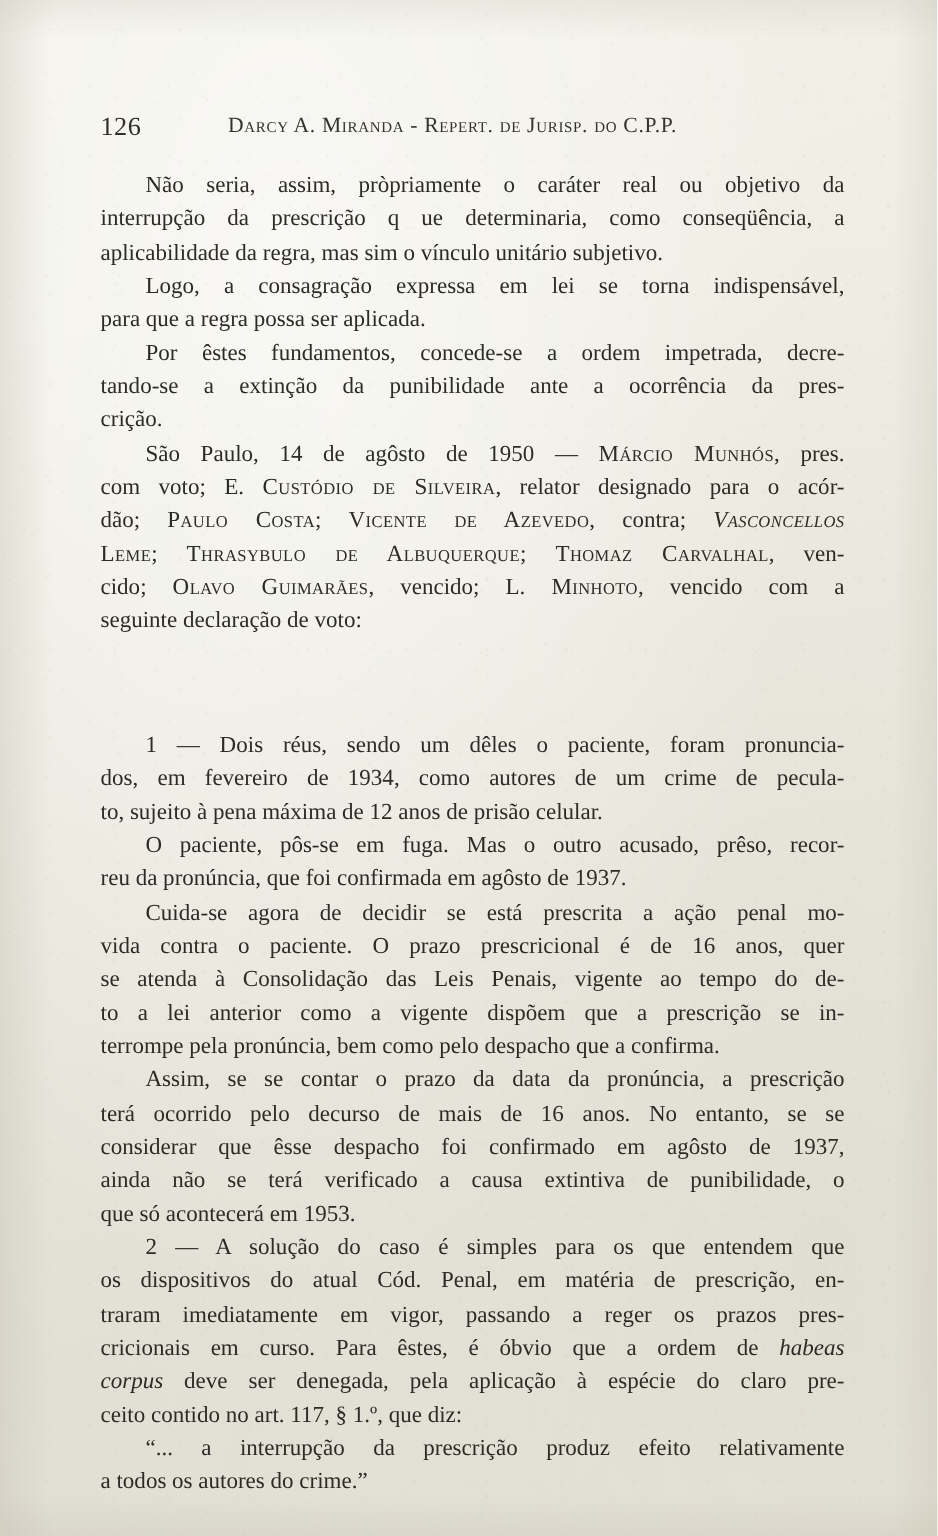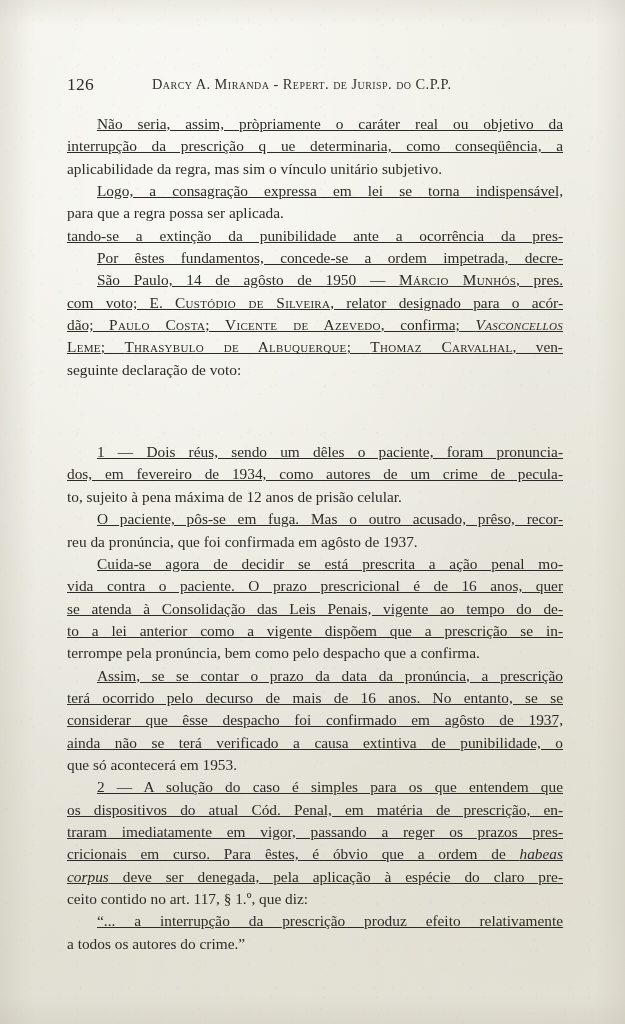--- a/index.html
+++ b/index.html
@@ -103,21 +103,20 @@
     color: #2c2b26;
     text-align: justify;
     text-justify: inter-word;
   }
   
   .jline {
     display: block;
     text-align: justify;
     text-align-last: justify;
     white-space: nowrap;
-    text-decoration: underline;
   }
   .jline-end {
     display: block;
     text-align: left;
     text-align-last: left;
     white-space: nowrap;
   }
   .indent {
     display: inline-block;
     width: 30px;
@@ -164,29 +163,31 @@
         <span class="jline"><span>interrupção da prescrição q ue determinaria, como conseqüência, a</span></span>
         <span class="jline-end"><span>aplicabilidade da regra, mas sim o vínculo unitário subjetivo.</span></span>
       </div>
 
       <div class="blk">
         <span class="jline"><span class="indent"></span><span>Logo, a consagração expressa em lei se torna indispensável,</span></span>
         <span class="jline-end"><span>para que a regra possa ser aplicada.</span></span>
       </div>
 
       <div class="blk">
+        <span class="jline"><span class="indent"></span><span>Por êstes fundamentos, concede-se a ordem impetrada, decre-</span></span>
         <span class="jline"><span>tando-se a extinção da punibilidade ante a ocorrência da pres-</span></span>
-        <span class="jline"><span class="indent"></span><span>Por êstes fundamentos, concede-se a ordem impetrada, decre-</span></span>
+        <span class="jline-end"><span>crição.</span></span>
       </div>
 
       <div class="blk">
         <span class="jline"><span class="indent"></span><span>São Paulo, 14 de agôsto de 1950 — </span><span class="sc">Márcio Munhós</span><span>, pres.</span></span>
         <span class="jline"><span>com voto; E. </span><span class="sc">Custódio de Silveira</span><span>, relator designado para o acór-</span></span>
-        <span class="jline"><span>dão; </span><span class="sc">Paulo Costa</span><span>; </span><span class="sc">Vicente de Azevedo</span><span>, confirma; </span><span class="sc-it">Vasconcellos</span></span>
+        <span class="jline"><span>dão; </span><span class="sc">Paulo Costa</span><span>; </span><span class="sc">Vicente de Azevedo</span><span>, contra; </span><span class="sc-it">Vasconcellos</span></span>
         <span class="jline"><span class="sc">Leme</span><span>; </span><span class="sc">Thrasybulo de Albuquerque</span><span>; </span><span class="sc">Thomaz Carvalhal</span><span>, ven-</span></span>
+        <span class="jline"><span>cido; </span><span class="sc">Olavo Guimarães</span><span>, vencido; L. </span><span class="sc">Minhoto</span><span>, vencido com a</span></span>
         <span class="jline-end"><span>seguinte declaração de voto:</span></span>
       </div>
 
       <span class="gap"></span>
 
       <div class="blk">
         <span class="jline"><span class="indent"></span><span>1 — Dois réus, sendo um dêles o paciente, foram pronuncia-</span></span>
         <span class="jline"><span>dos, em fevereiro de 1934, como autores de um crime de pecula-</span></span>
         <span class="jline-end"><span>to, sujeito à pena máxima de 12 anos de prisão celular.</span></span>
       </div>

